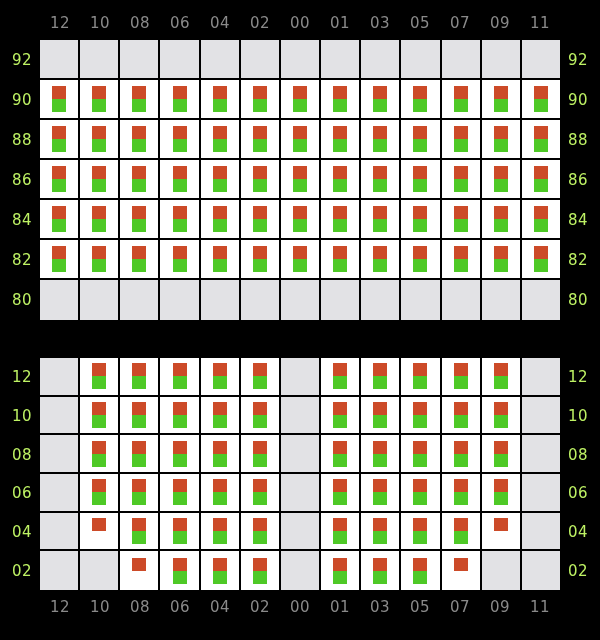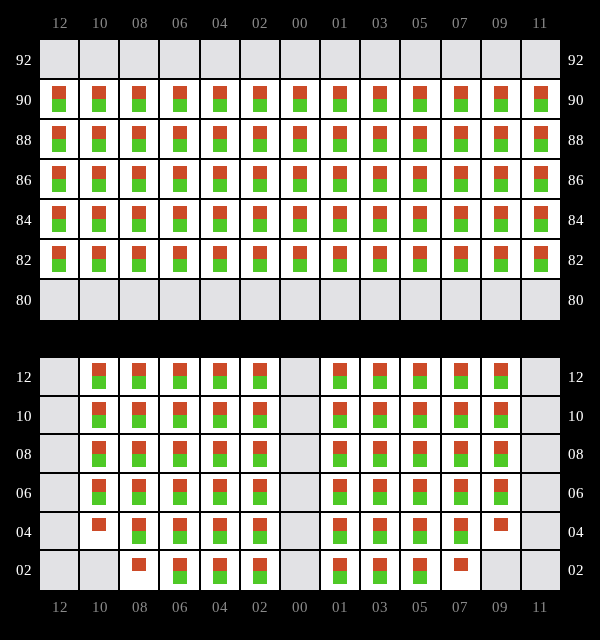--- a/index.html
+++ b/index.html
@@ -11,21 +11,20 @@
     width: 600px;
     height: 640px;
     font-family: "DejaVu Sans", sans-serif;
     overflow: hidden;
   }
   .page {
     position: relative;
     width: 488px;
     height: 640px;
     background: #000000;
-    font-family: Liberation Serif, serif;
   }
 
   
   .panel {
     position: absolute;
     left: 0;
     width: 600px;
   }
   .panel-top { top: 0; height: 324px; }
   .panel-bottom { top: 350px; height: 290px; }
@@ -88,21 +87,21 @@
     text-align: center;
     line-height: 30px;
     letter-spacing: 0.5px;
   }
 
   .ylabels {
     position: absolute;
     width: 38px;
     display: flex;
     flex-direction: column;
-    color: #ffffff;
+    color: #bef264;
     font-size: 15px;
   }
   .ylabels-left  { left: 0; }
   .ylabels-right { left: 562px; text-align: left; }
   .ylabels-left .ylabel { text-align: right; padding-right: 6px; }
   .ylabels-right .ylabel { text-align: left; padding-left: 6px; }
   .panel-top .ylabels    { top: 40px; height: 280px; }
   .panel-bottom .ylabels { top: 8px;  height: 232px; }
   .ylabel {
     flex: 1 1 0;

